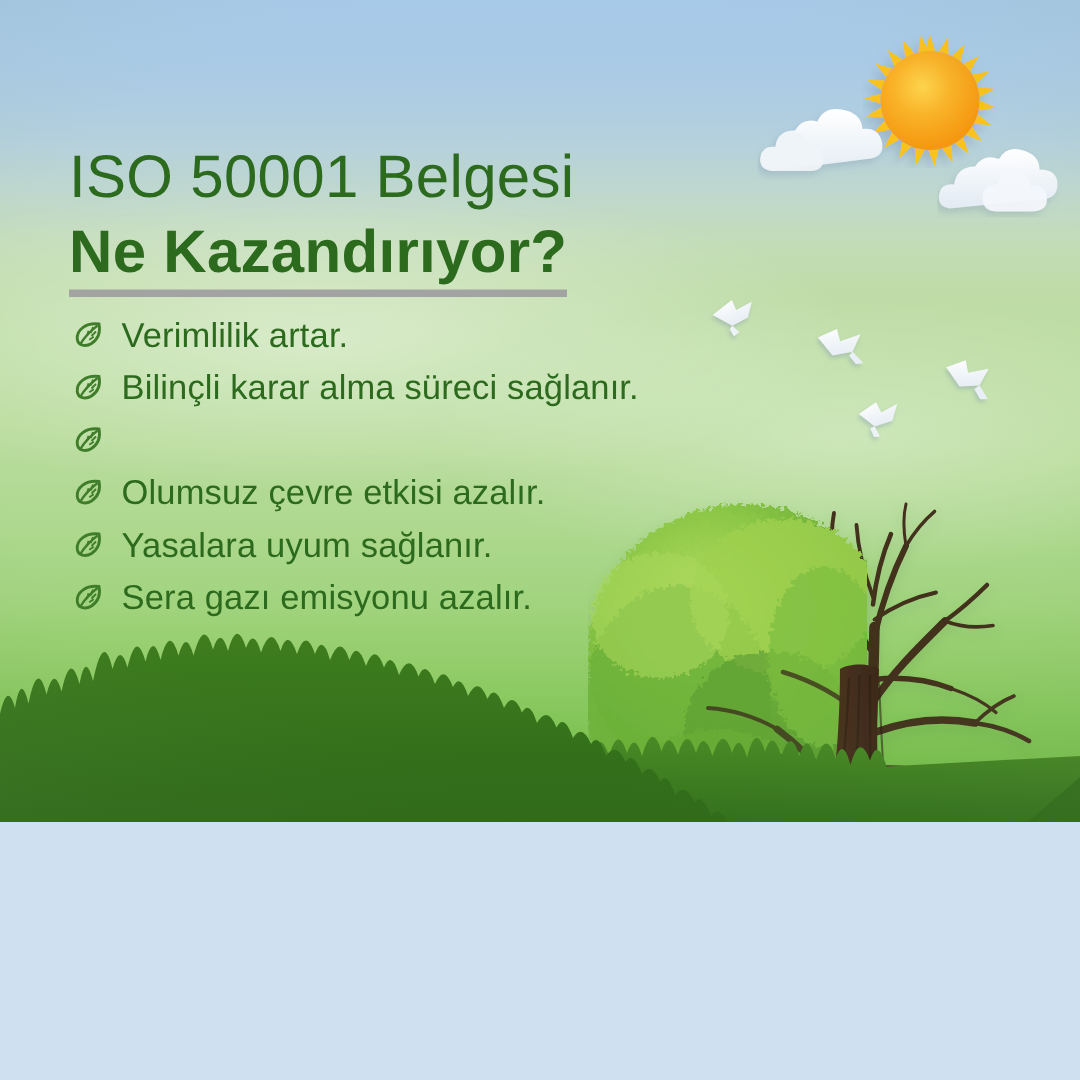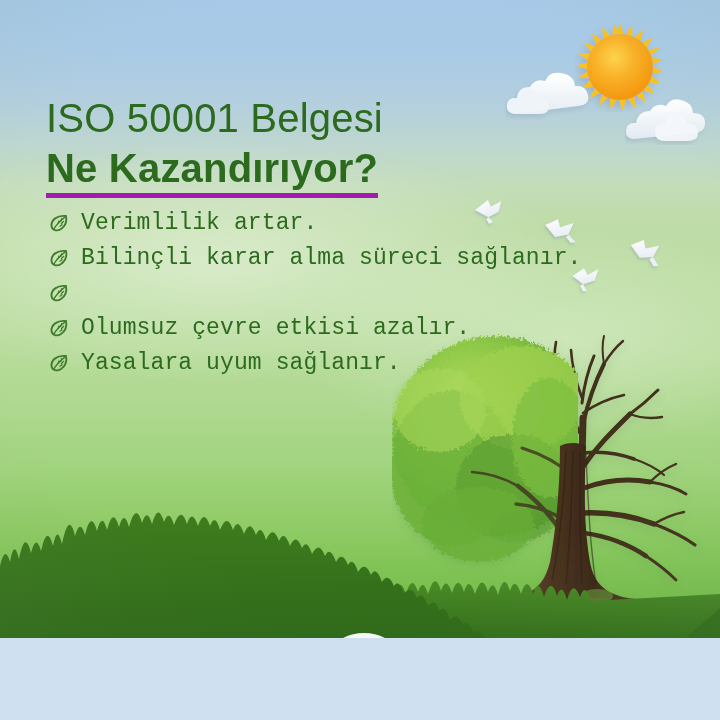--- a/index.html
+++ b/index.html
@@ -2,21 +2,21 @@
 <html><head>
 <meta charset="utf-8">
 <style>
   html,body{margin:0;padding:0;}
   body{
     width:720px;height:720px;overflow:hidden;
     font-family:"Liberation Sans","DejaVu Sans",sans-serif;
     background:#cfe0f0;
   }
   #poster{
-    position:relative;width:720px;height:638px;overflow:hidden;
+    position:relative;width:720px;height:548px;overflow:hidden;
   }
 
   
   .bg-sky{
     position:absolute;inset:0;
     background:linear-gradient(to bottom,
       #a7c9e8 0%,
       #aacbe6 8%,
       #b3cfdf 16%,
       #bed7cf 23%,
@@ -62,29 +62,29 @@
     position:absolute;left:46px;top:96px;width:470px;
   }
   .headline-l1{
     font-size:40px;line-height:44px;font-weight:400;
     color:#2c6a1e;letter-spacing:.2px;white-space:nowrap;
   }
   .headline-l2{
     display:inline-block;
     font-size:40px;line-height:48px;font-weight:bold;
     color:#2c6a1e;letter-spacing:.2px;white-space:nowrap;
-    border-bottom:5px solid #a21caf;padding-bottom:1px;margin-top:4px;
+    border-bottom:5px solid #a3a3a3;padding-bottom:1px;margin-top:4px;
   }
 
   .benefits{
     position:absolute;left:48px;top:205px;width:500px;
     list-style:none;margin:0;padding:0;
   }
   .benefit{
-    display:flex;align-items:center;height:35px;font-family:Liberation Mono, monospace;
+    display:flex;align-items:center;height:35px;
   }
   .leaf-icon{
     width:22px;height:22px;flex:0 0 22px;margin-right:11px;
     display:flex;align-items:center;justify-content:center;
   }
   .benefit-text{
     font-size:23px;line-height:26px;color:#2c6a1e;
     white-space:nowrap;letter-spacing:.1px;
   }
 
@@ -455,20 +455,30 @@
     <li class="benefit">
       <span class="leaf-icon">
         <svg width="20" height="20" viewBox="0 0 20 20">
           <path d="M17 3 C8 2 2 7 2.5 13 C3 17.5 8 18.5 12 16 C16.5 13 18 8 17 3 Z" fill="none" stroke="#3f7d2a" stroke-width="1.9"></path>
           <path d="M16 4 C11 8 7 12 4.5 16.5" stroke="#3f7d2a" stroke-width="1.5" fill="none"></path>
           <path d="M13 5 L11.5 9 M15 8 L12 11 M10 7.5 L9 11 M13.5 11.5 L10.5 13.5" stroke="#3f7d2a" stroke-width="1.2" fill="none"></path>
         </svg>
       </span>
       <span class="benefit-text">Yasalara uyum sağlanır.</span>
     </li>
+    <li class="benefit">
+      <span class="leaf-icon">
+        <svg width="20" height="20" viewBox="0 0 20 20">
+          <path d="M17 3 C8 2 2 7 2.5 13 C3 17.5 8 18.5 12 16 C16.5 13 18 8 17 3 Z" fill="none" stroke="#3f7d2a" stroke-width="1.9"></path>
+          <path d="M16 4 C11 8 7 12 4.5 16.5" stroke="#3f7d2a" stroke-width="1.5" fill="none"></path>
+          <path d="M13 5 L11.5 9 M15 8 L12 11 M10 7.5 L9 11 M13.5 11.5 L10.5 13.5" stroke="#3f7d2a" stroke-width="1.2" fill="none"></path>
+        </svg>
+      </span>
+      <span class="benefit-text">Sera gazı emisyonu azalır.</span>
+    </li>
   </ul>
 
   <div class="logo">
     <div class="logo-arcs">
       <svg width="104" height="50" viewBox="0 0 104 50">
         <g fill="none" stroke="#ffffff" stroke-linecap="butt">
           <path d="M10 50 A42 42 0 0 1 94 50" stroke-width="6" opacity="0.95"></path>
           <path d="M21 50 A31 31 0 0 1 83 50" stroke-width="5.5" opacity="0.95"></path>
           <path d="M31 50 A21 21 0 0 1 73 50" stroke-width="5" opacity="0.95"></path>
           <path d="M40 50 A12 12 0 0 1 64 50" stroke-width="4.5" opacity="0.95"></path>

